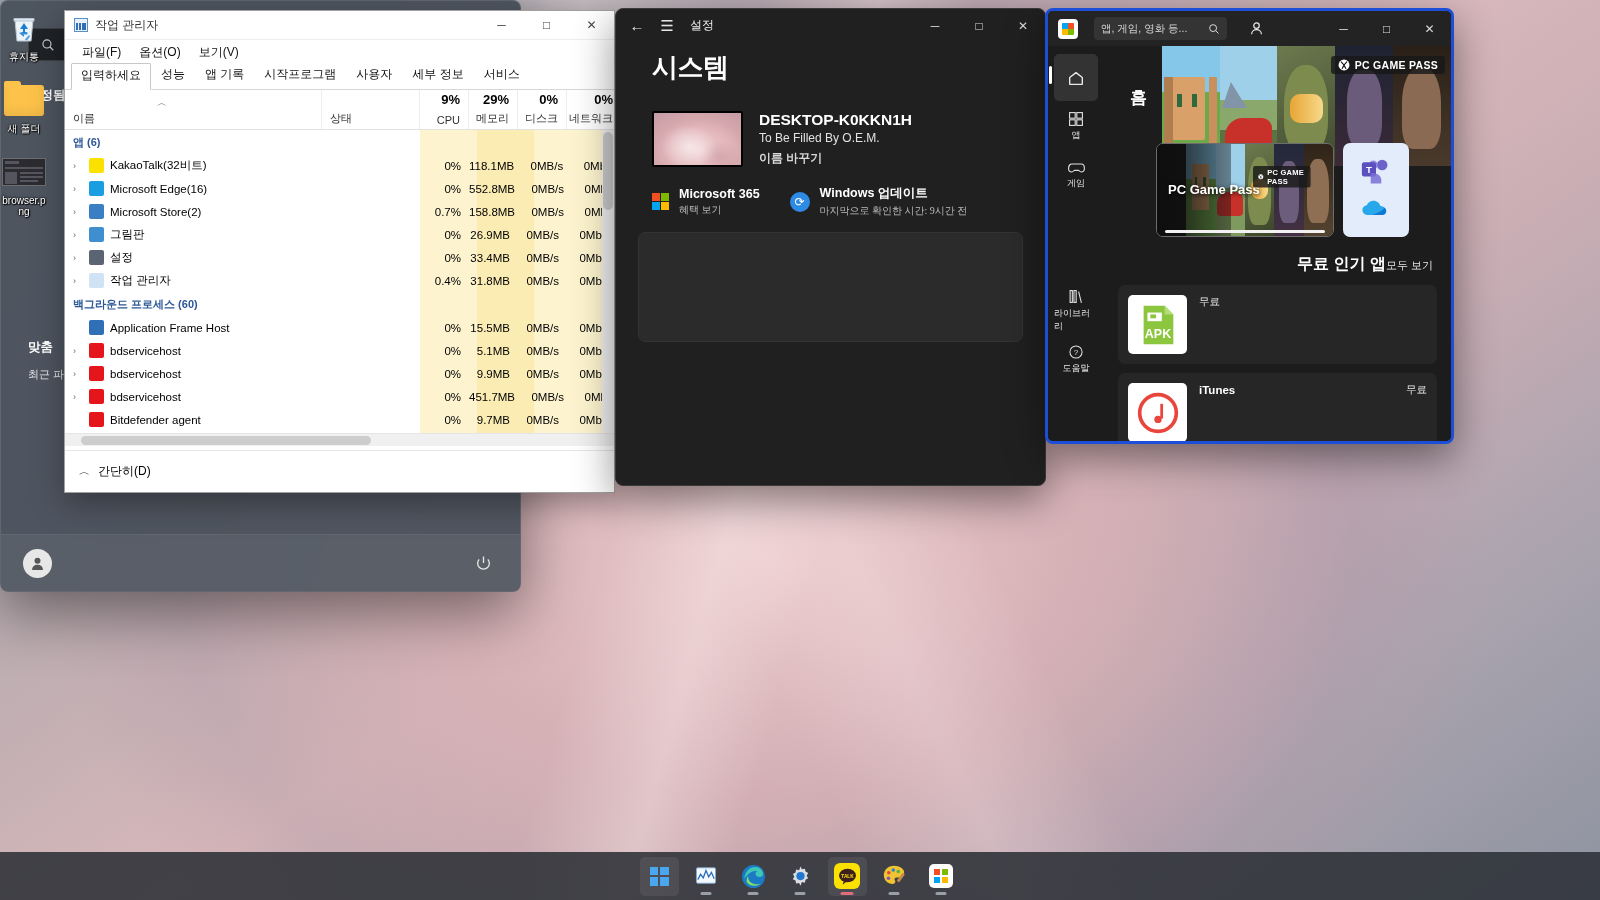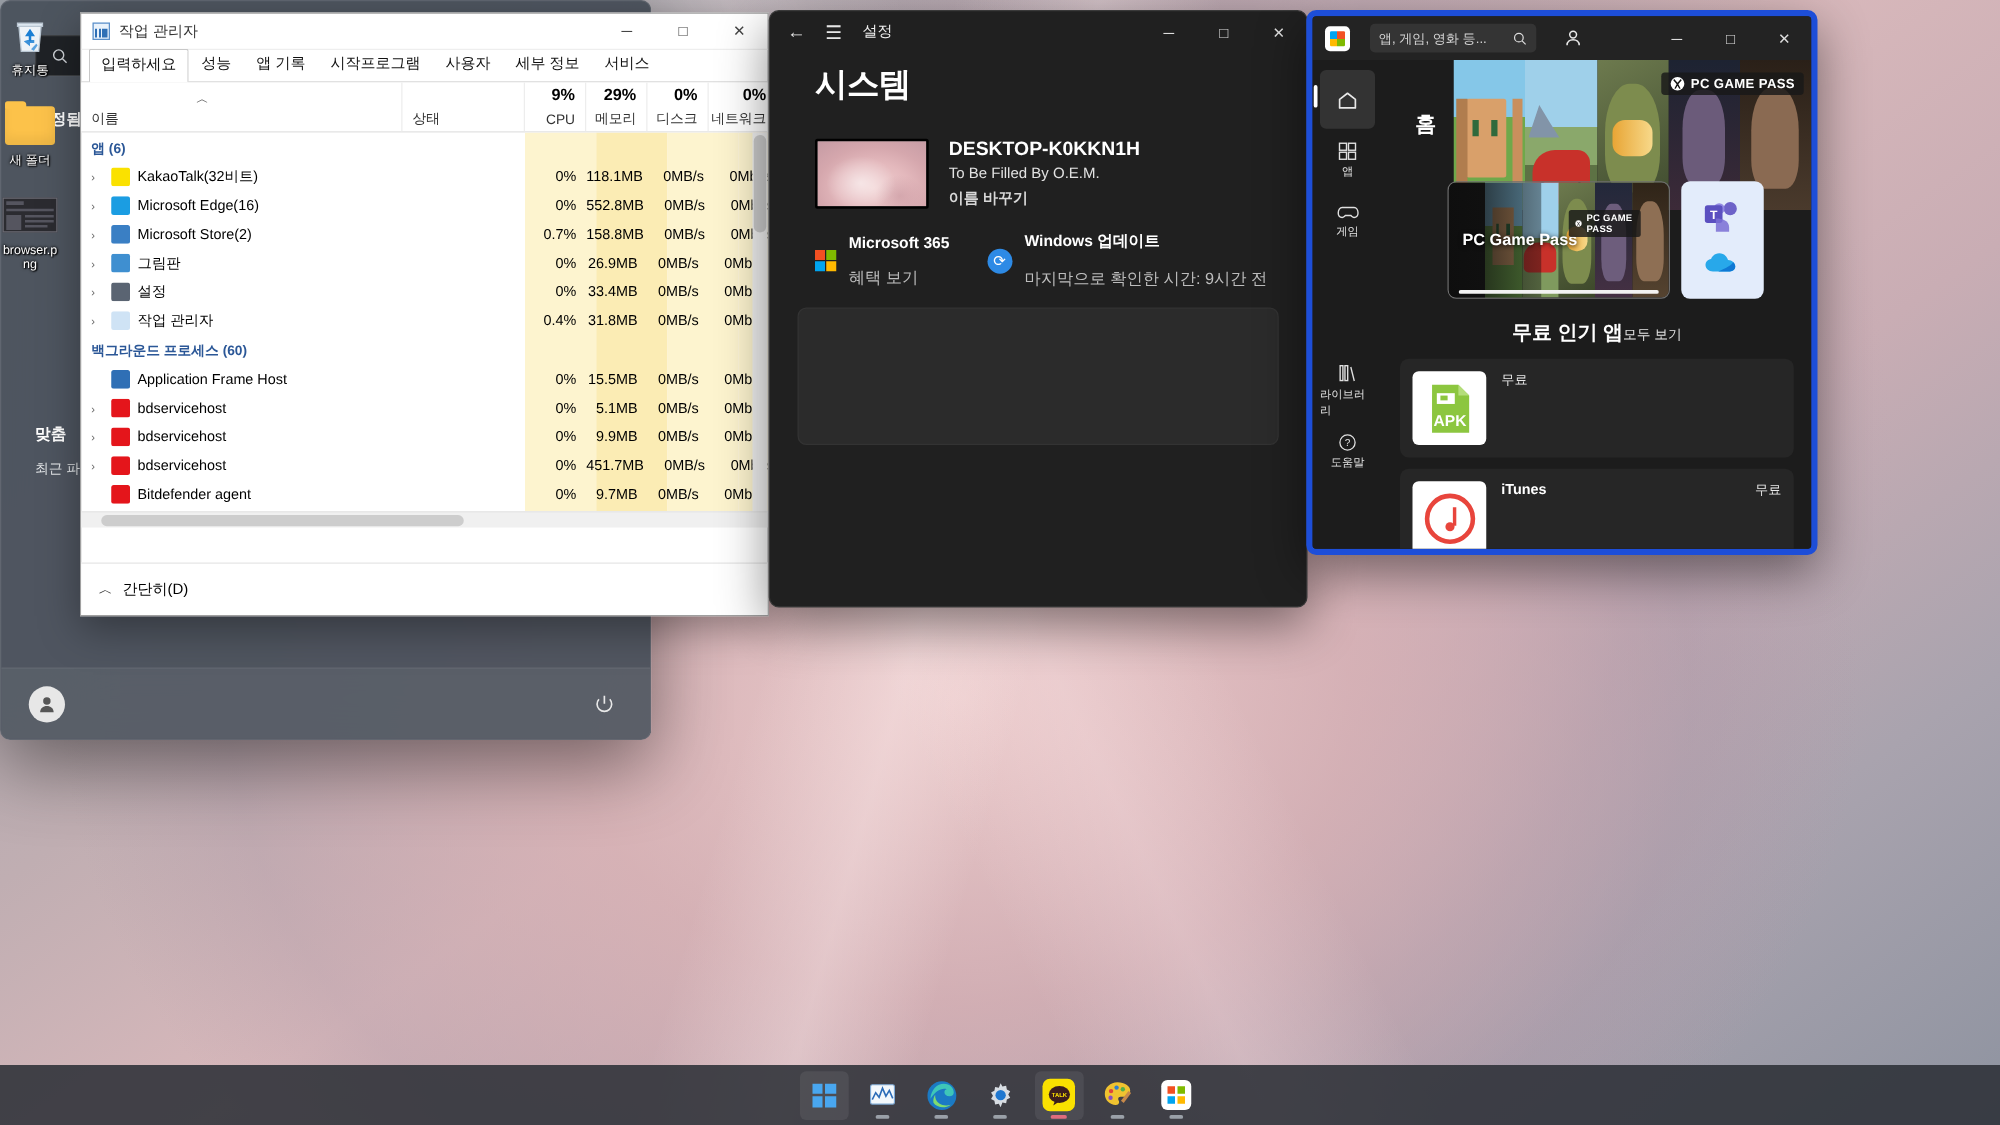--- a/index.html
+++ b/index.html
@@ -110,30 +110,30 @@
   #settings .thumb::after{content:"";position:absolute;left:-8%;top:20%;width:120%;height:90%;
     background:radial-gradient(ellipse 46px 36px at 40% 50%, rgba(255,255,255,0.55),rgba(255,255,255,0) 60%),
                radial-gradient(ellipse 30px 26px at 70% 72%, rgba(190,140,150,0.45),rgba(255,255,255,0) 65%);}
   #settings .devtxt{margin-left:16px;}
   #settings .devtxt .n{font-size:15.5px;font-weight:700;}
   #settings .devtxt .s{font-size:12px;color:#e2e2e2;margin-top:2px;}
   #settings .devtxt .r{font-size:12px;color:#d8d8d8;margin-top:5px;font-weight:bold;}
   #settings .cards{display:flex;margin:18px 0 0 36px;gap:30px;}
   #settings .card{display:flex;align-items:center;gap:10px;}
   #settings .card .t{font-size:12.5px;font-weight:600;}
-  #settings .card .d{font-size:13px;color:#bdbdbd;margin-top:12px;}
+  #settings .card .d{font-size:10px;color:#bdbdbd;margin-top:2px;font-family:Liberation Serif, serif;}
   .ms-logo{width:17px;height:17px;display:grid;grid-template-columns:1fr 1fr;grid-template-rows:1fr 1fr;gap:1.5px;flex:none;}
   .ms-logo i{display:block;}
   .upd-ic{width:20px;height:20px;border-radius:50%;background:#2d8ae5;display:flex;align-items:center;justify-content:center;color:#fff;font-size:12px;flex:none;}
   #settings .panel{margin:14px 22px 0;height:110px;background:#2b2b2b;border-radius:7px;border:1px solid #333;}
 
   
   #store{
     left:1045px; top:8px; width:409px; height:436px;
-    background:#1c1c1c; border:5px solid #1d4ed8; border-radius:8px;
+    background:#1c1c1c; border:3px solid #1d4ed8; border-radius:8px;
     overflow:hidden; color:#fff; z-index:7;
     box-shadow:0 14px 40px rgba(0,0,0,0.45);
   }
   #store .so-title{height:35px;display:flex;align-items:center;background:#232323;padding-left:10px;}
   #store .so-logo{width:20px;height:20px;border-radius:4px;background:#fff;position:relative;flex:none;}
   #store .so-logo::before{content:"";position:absolute;left:4px;top:4px;width:12px;height:12px;
     background:conic-gradient(from 0deg,#f25022 0 25%,#7fba00 0 50%,#ffb900 0 75%,#00a4ef 0 100%);border-radius:1px;}
   #store .so-search{margin-left:16px;width:133px;height:23px;background:#343434;border-radius:4px;display:flex;align-items:center;padding:0 7px;}
   #store .so-search .ph{font-size:10.5px;color:#d5d5d5;flex:1;white-space:nowrap;overflow:hidden;}
   #store .so-acct{margin-left:16px;width:26px;height:23px;display:flex;align-items:center;justify-content:center;}
@@ -152,21 +152,21 @@
   #store .hero .bg{position:absolute;inset:0;display:flex;}
   #store .hero .bg > div{flex:1;}
   #store .gp-badge{position:absolute;right:6px;top:10px;background:rgba(25,25,25,0.82);border-radius:3px;padding:3px 7px;display:flex;align-items:center;gap:5px;font-size:10.5px;font-weight:700;letter-spacing:.3px;z-index:4;}
   #store .tiles{position:absolute;left:0;right:0;top:92px;height:104px;display:flex;align-items:center;gap:9px;padding-left:52px;z-index:5;}
   #store .tile{width:178px;height:94px;border-radius:7px;border:1px solid #6d6d6d;overflow:hidden;position:relative;display:flex;}
   #store .tile .cap{position:absolute;left:11px;top:38px;font-size:13px;font-weight:700;text-shadow:0 1px 4px #000;z-index:3;}
   #store .tile .strips{position:absolute;inset:0;display:flex;}
   #store .tile .strips > div{flex:1;}
   #store .tile2{width:66px;height:94px;border-radius:7px;background:#e3ecfb;position:relative;flex:none;overflow:hidden;}
   #store .sec{position:absolute;left:0;right:0;top:208px;padding:0 14px;}
-  #store .sec .hd{display:flex;align-items:baseline;justify-content:center;padding:0 4px 10px;}
+  #store .sec .hd{display:flex;align-items:baseline;justify-content:flex-end;padding:0 4px 10px;}
   #store .sec .hd .h{font-size:16px;font-weight:700;}
   #store .sec .hd .all{font-size:11px;color:#e5e5e5;}
   #store .app{background:#262626;border-radius:7px;padding:10px;display:flex;gap:12px;margin-bottom:9px;}
   #store .app .ico{width:59px;height:59px;border-radius:5px;flex:none;display:flex;align-items:center;justify-content:center;}
   #store .app .meta{flex:1;min-width:0;}
   #store .app .ttl{font-size:11.5px;font-weight:700;line-height:14px;}
   #store .app .cat{font-size:10px;color:#b5b5b5;margin-top:3px;}
   #store .app .stars{margin-top:5px;font-size:10px;color:#fff;letter-spacing:1px;}
   #store .app .price{font-size:10.5px;color:#e8e8e8;flex:none;}
 
@@ -263,20 +263,25 @@
 
 <div class="win" id="taskmgr">
   <div class="tm-title">
     <div class="ic"></div>
     <div class="tt">작업 관리자</div>
     <div class="btns">
       <div>─</div>
       <div>□</div>
       <div>✕</div>
     </div>
+  </div>
+  <div class="tm-menu">
+    <span>파일(F)</span>
+    <span>옵션(O)</span>
+    <span>보기(V)</span>
   </div>
   <div class="tm-tabs">
     <span class="sel">입력하세요</span>
     <span>성능</span>
     <span>앱 기록</span>
     <span>시작프로그램</span>
     <span>사용자</span>
     <span>세부 정보</span>
     <span>서비스</span>
   </div>

